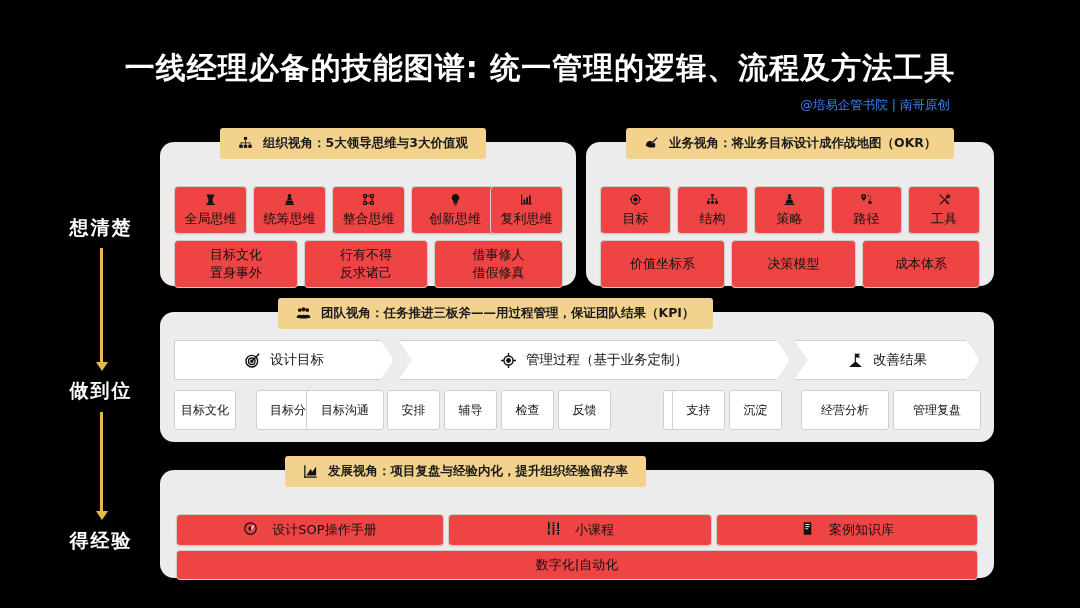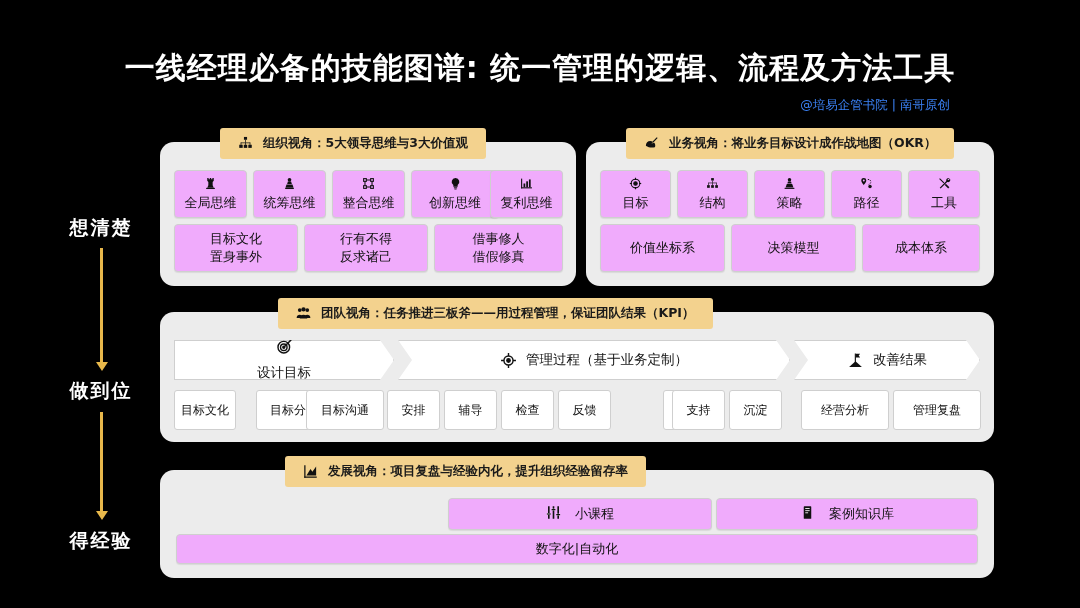--- a/index.html
+++ b/index.html
@@ -41,24 +41,25 @@
   }
   .badge {
     position: absolute; background: #F3D28E; border-radius: 3px;
     display: flex; align-items: center; justify-content: center; gap: 10px;
     padding: 0 18px; height: 31px; z-index: 5;
     font-size: 12.5px; font-weight: bold; color: #1a1a1a; white-space: nowrap;
   }
   .badge .bico { display: flex; align-items: center; }
 
   .card {
-    background: #f0abfc; border: 1px solid #cfcfcf; border-radius: 4px;
+    background: #ef4444; border: 1px solid #cfcfcf; border-radius: 4px;
     display: flex; flex-direction: column; align-items: center; justify-content: center;
     font-size: 13px; color: #111; text-align: center; line-height: 1.35;
     box-shadow: 0 1px 1px rgba(0,0,0,0.08);
+    margin-top: 16px;
   }
   .card .ico { margin-bottom: 4px; display: flex; }
   .card.two-line { font-size: 13px; }
   .card.row-card { flex-direction: row; gap: 14px; }
   .tag {
     background: #ffffff; border: 1px solid #cfcfcf; border-radius: 3px;
     display: flex; align-items: center; justify-content: center;
     font-size: 12px; color: #111; white-space: nowrap;
   }
 
@@ -271,21 +272,21 @@
             <circle cx="18" cy="6.5" r="3"></circle>
             <circle cx="12" cy="5.5" r="3.4"></circle>
           <path d="M1 19c0-3 2.3-5 5-5s5 2 5 5z"></path>
           <path d="M13 19c0-3 2.3-5 5-5s5 2 5 5z"></path>
           <path d="M6 20c0-3.4 2.7-6 6-6s6 2.6 6 6z"></path>
         </svg>
       </span>
       <span>团队视角：任务推进三板斧——用过程管理，保证团队结果（KPI）</span>
     </div>
 
-    <div class="chev first" style="left:14px; top:28px; width:220px;flex-direction:column;">
+    <div class="chev first" style="left:14px; top:28px; width:220px;">
       <span class="ico">
         <svg width="17" height="17" viewBox="0 0 24 24" fill="none" stroke="#111" stroke-width="2">
           <circle cx="11" cy="13" r="8.2"></circle>
             <circle cx="11" cy="13" r="4.6"></circle>
           <circle cx="11" cy="13" r="1.4" fill="#111"></circle>
           <path d="M11 13 21.5 2.5" stroke-width="2.2"></path>
         </svg>
       </span>
       <span>设计目标</span>
     </div>
@@ -332,20 +333,30 @@
       <span class="bico">
         <svg width="15" height="15" viewBox="0 0 24 24" fill="#111">
           <rect x="2" y="2" width="2" height="20"></rect>
           <rect x="2" y="20" width="20" height="2"></rect>
           <path d="M5.5 18.5 12 8l3 4.5L21 4v14.5z"></path>
         </svg>
       </span>
       <span>发展视角：项目复盘与经验内化，提升组织经验留存率</span>
     </div>
 
+    <div class="card row-card" style="position:absolute; left:16px; top:28px; width:268px; height:32px;">
+      <span class="ico">
+        <svg width="15" height="15" viewBox="0 0 24 24" fill="none" stroke="#111" stroke-width="2">
+          <circle cx="12" cy="12" r="9.2"></circle>
+          <circle cx="12" cy="12" r="3.4" fill="#111" stroke="none"></circle>
+          <path d="M13.6 10.4 17 7l-3.4 7.6" fill="#fff" stroke="#fff" stroke-width="1.4"></path>
+        </svg>
+      </span>
+      <span>设计SOP操作手册</span>
+    </div>
     <div class="card row-card" style="position:absolute; left:288px; top:28px; width:264px; height:32px;">
       <span class="ico">
         <svg width="15" height="15" viewBox="0 0 24 24" fill="#111">
           <rect x="3.2" y="2" width="2.6" height="20"></rect>
           <rect x="10.7" y="2" width="2.6" height="20"></rect>
           <rect x="18.2" y="2" width="2.6" height="20"></rect>
           <rect x="1.4" y="13" width="6.2" height="2.6" fill="#fff"></rect>
           <rect x="8.9" y="6" width="6.2" height="2.6" fill="#fff"></rect>
           <rect x="16.4" y="14" width="6.2" height="2.6" fill="#fff"></rect>
           <rect x="1.4" y="13.4" width="6.2" height="2" fill="#111"></rect>

